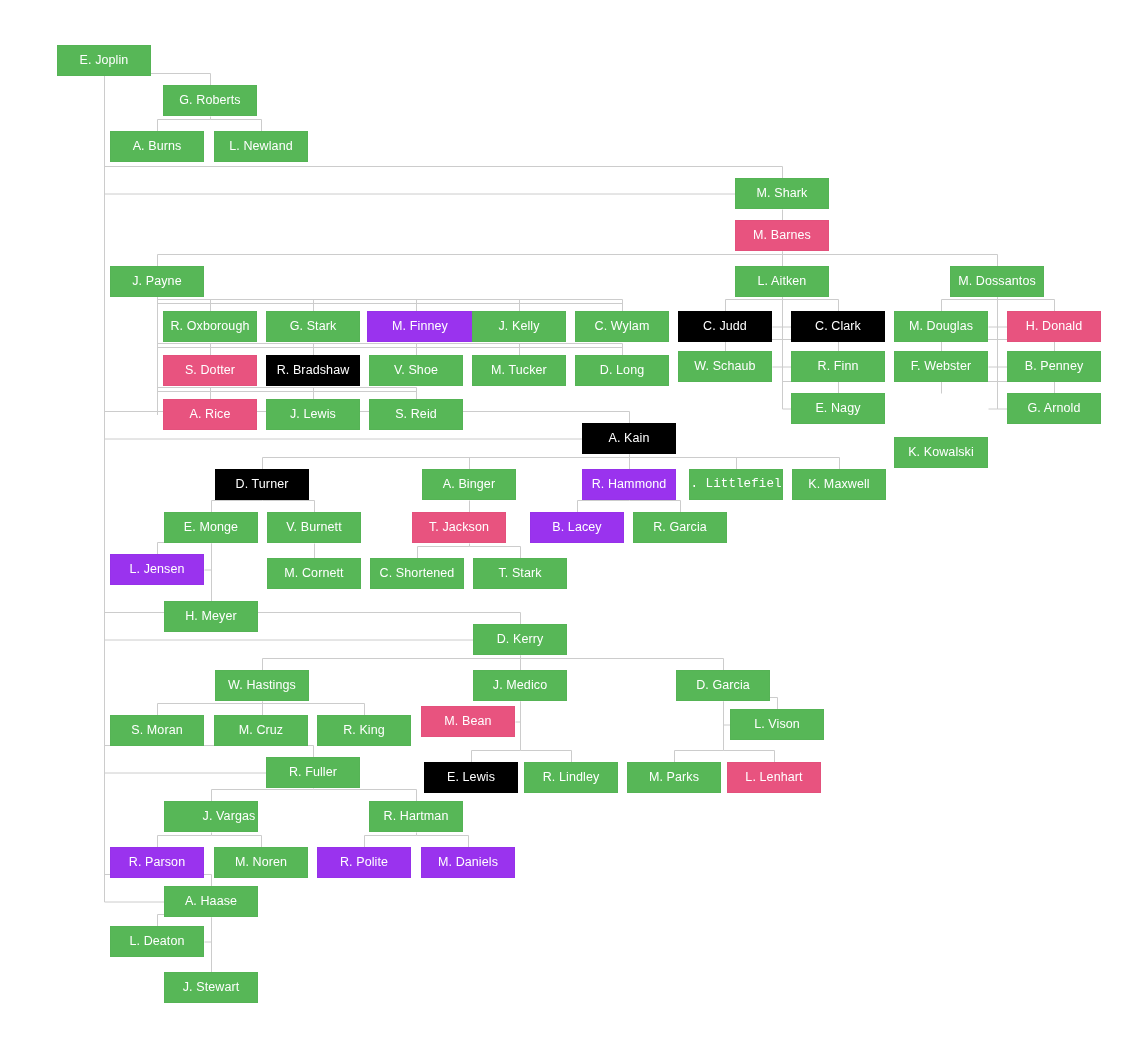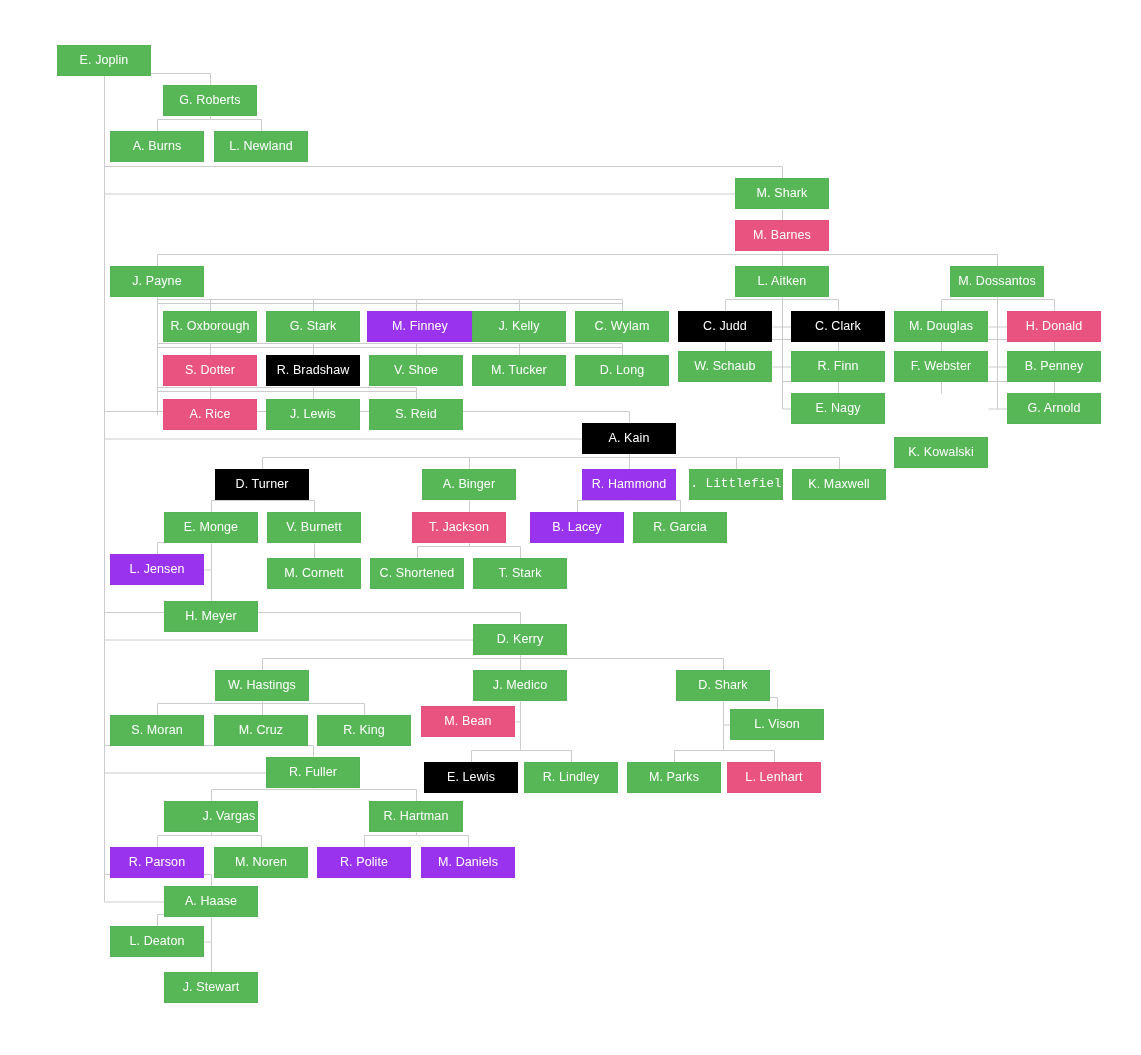--- a/index.html
+++ b/index.html
@@ -287,21 +287,21 @@
       <div class="node c-purple" style="left: 530px; top: 512px; width: 94px;">B. Lacey</div>
       <div class="node c-green" style="left: 633px; top: 512px; width: 94px;">R. Garcia</div>
       <div class="node c-purple" style="left: 110px; top: 554px; width: 94px;">L. Jensen</div>
       <div class="node c-green" style="left: 267px; top: 558px; width: 94px;">M. Cornett</div>
       <div class="node c-green" style="left: 370px; top: 558px; width: 94px;">C. Shortened</div>
       <div class="node c-green" style="left: 473px; top: 558px; width: 94px;">T. Stark</div>
       <div class="node c-green" style="left: 164px; top: 601px; width: 94px;">H. Meyer</div>
       <div class="node c-green" style="left: 473px; top: 624px; width: 94px;">D. Kerry</div>
       <div class="node c-green" style="left: 215px; top: 670px; width: 94px;">W. Hastings</div>
       <div class="node c-green" style="left: 473px; top: 670px; width: 94px;">J. Medico</div>
-      <div class="node c-green" style="left: 676px; top: 670px; width: 94px;">D. Shark</div>
+      <div class="node c-green" style="left: 676px; top: 670px; width: 94px;">D. Garcia</div>
       <div class="node c-green" style="left: 110px; top: 715px; width: 94px;">S. Moran</div>
       <div class="node c-green" style="left: 214px; top: 715px; width: 94px;">M. Cruz</div>
       <div class="node c-green" style="left: 317px; top: 715px; width: 94px;">R. King</div>
       <div class="node c-pink" style="left: 421px; top: 706px; width: 94px;">M. Bean</div>
       <div class="node c-green" style="left: 730px; top: 709px; width: 94px;">L. Vison</div>
       <div class="node c-green" style="left: 266px; top: 757px; width: 94px;">R. Fuller</div>
       <div class="node c-gray" style="left: 424px; top: 762px; width: 94px;">E. Lewis</div>
       <div class="node c-green" style="left: 524px; top: 762px; width: 94px;">R. Lindley</div>
       <div class="node c-green" style="left: 627px; top: 762px; width: 94px;">M. Parks</div>
       <div class="node c-pink" style="left: 727px; top: 762px; width: 94px;">L. Lenhart</div>

